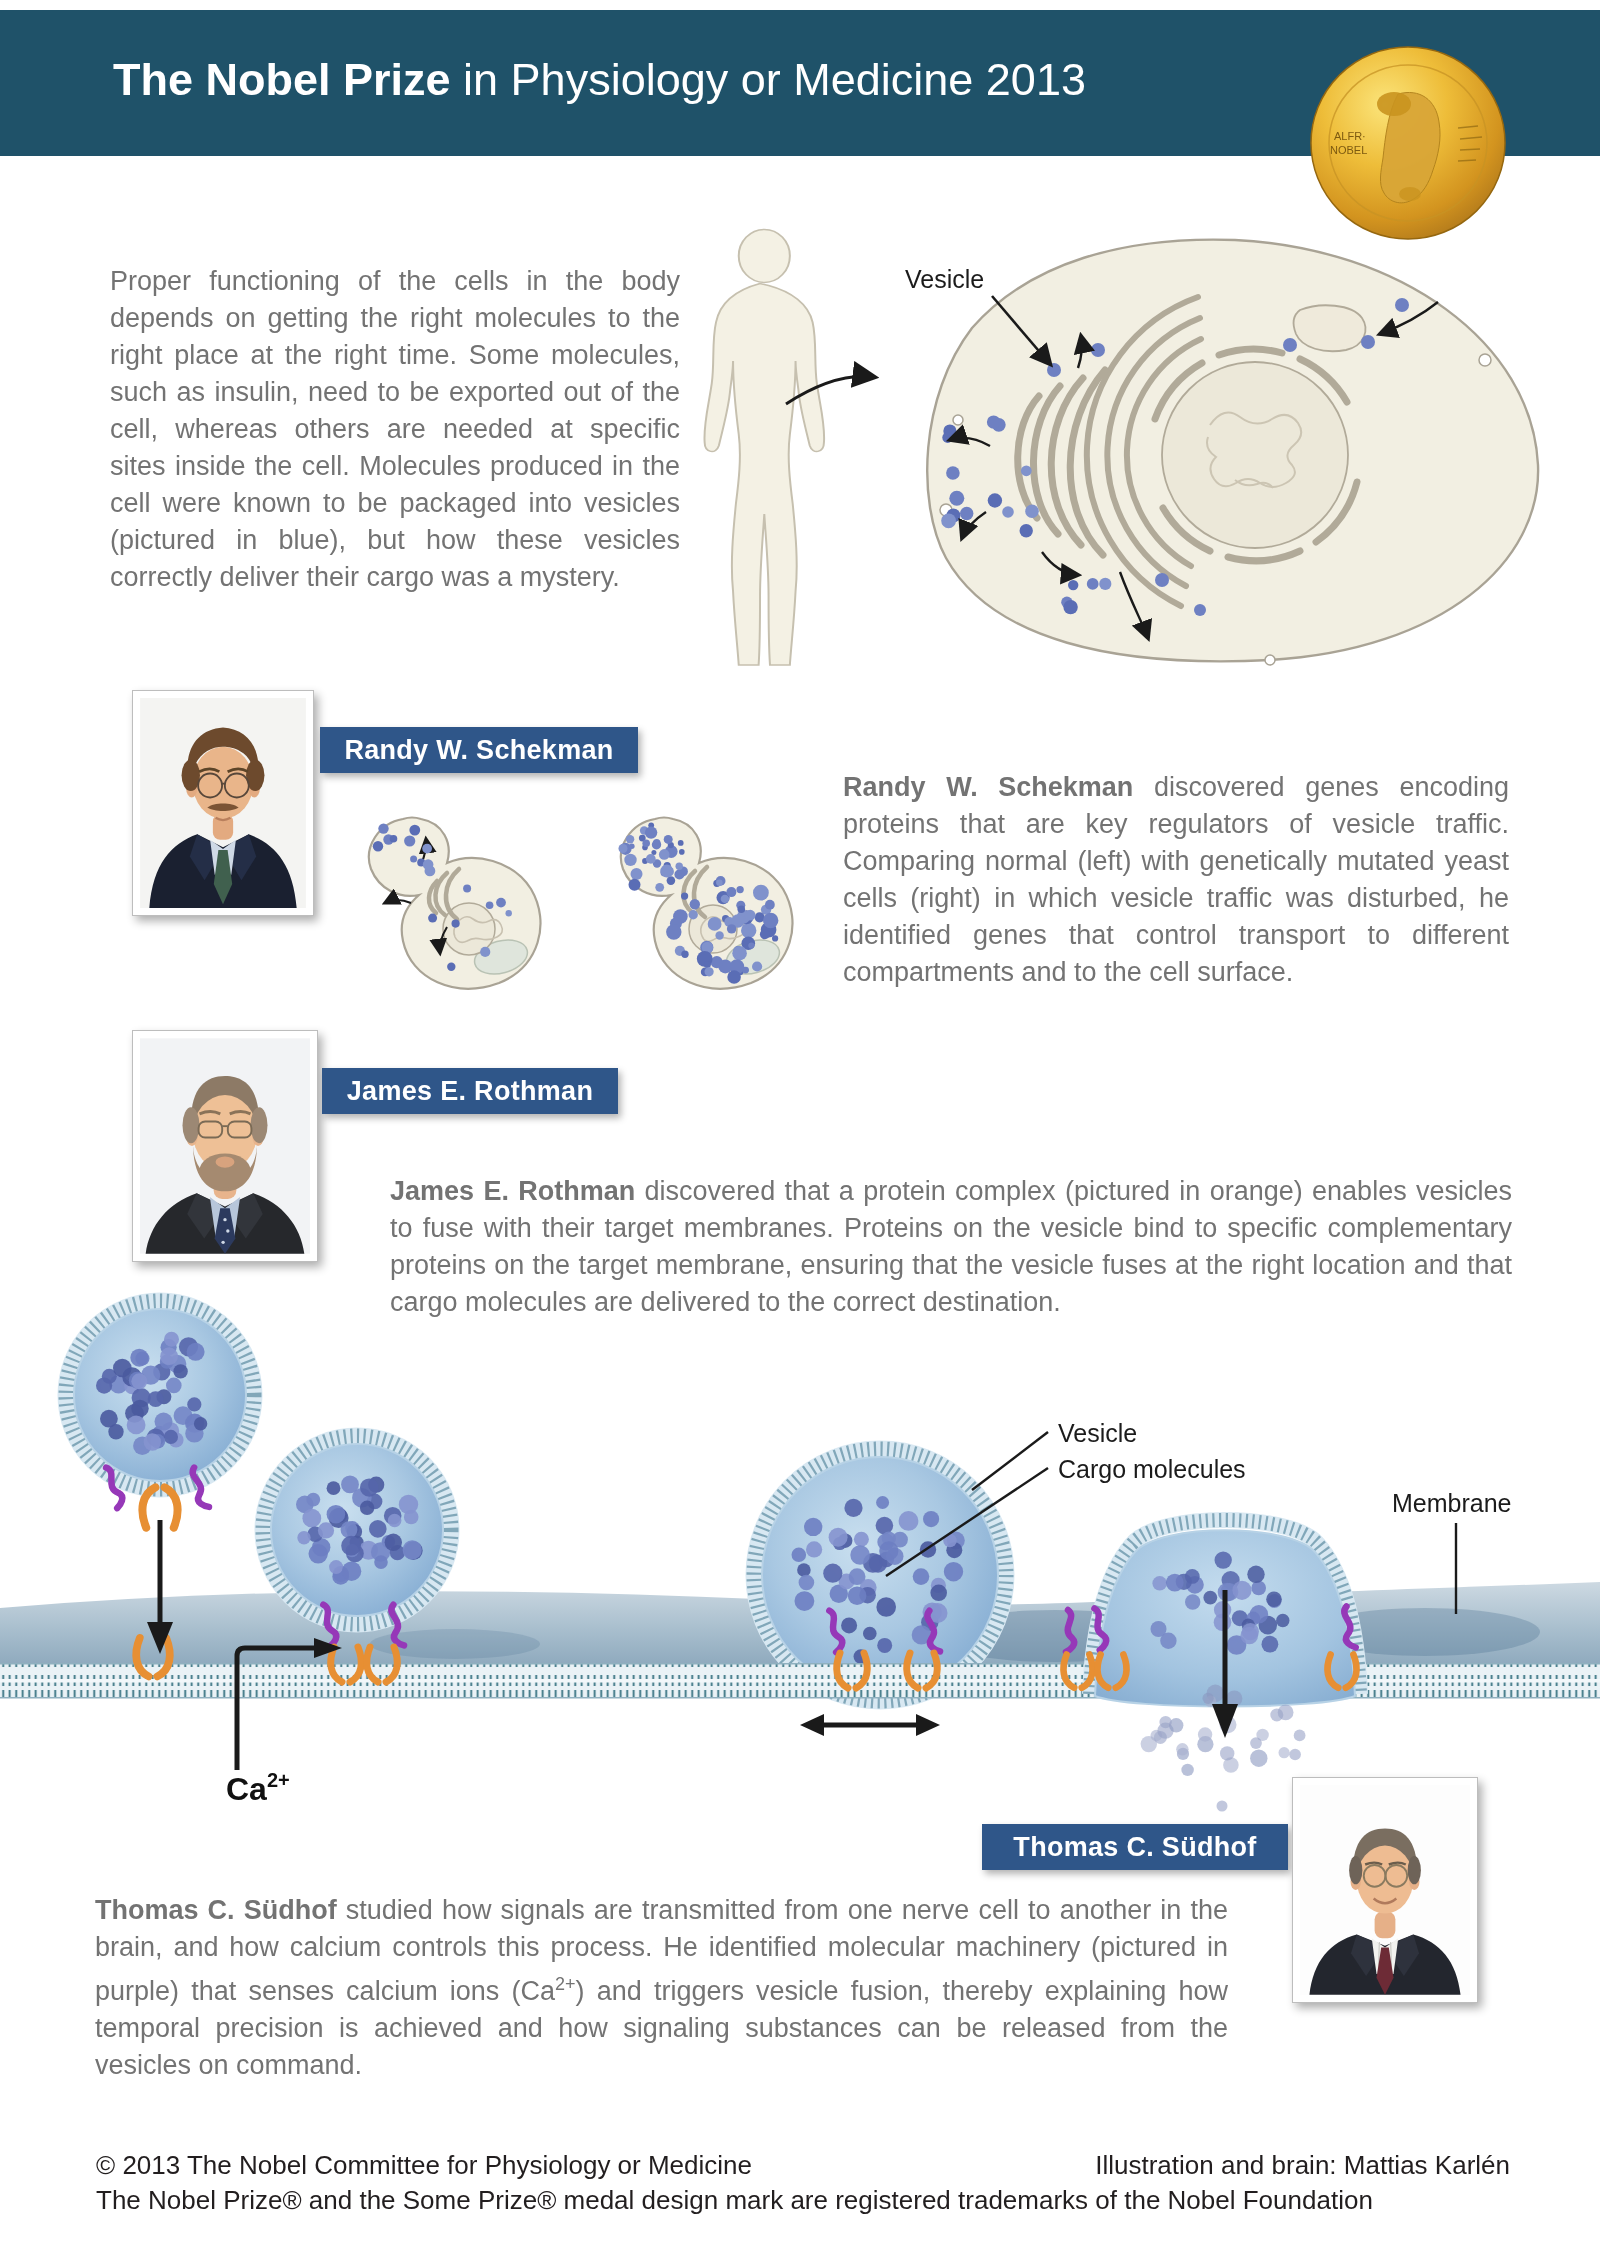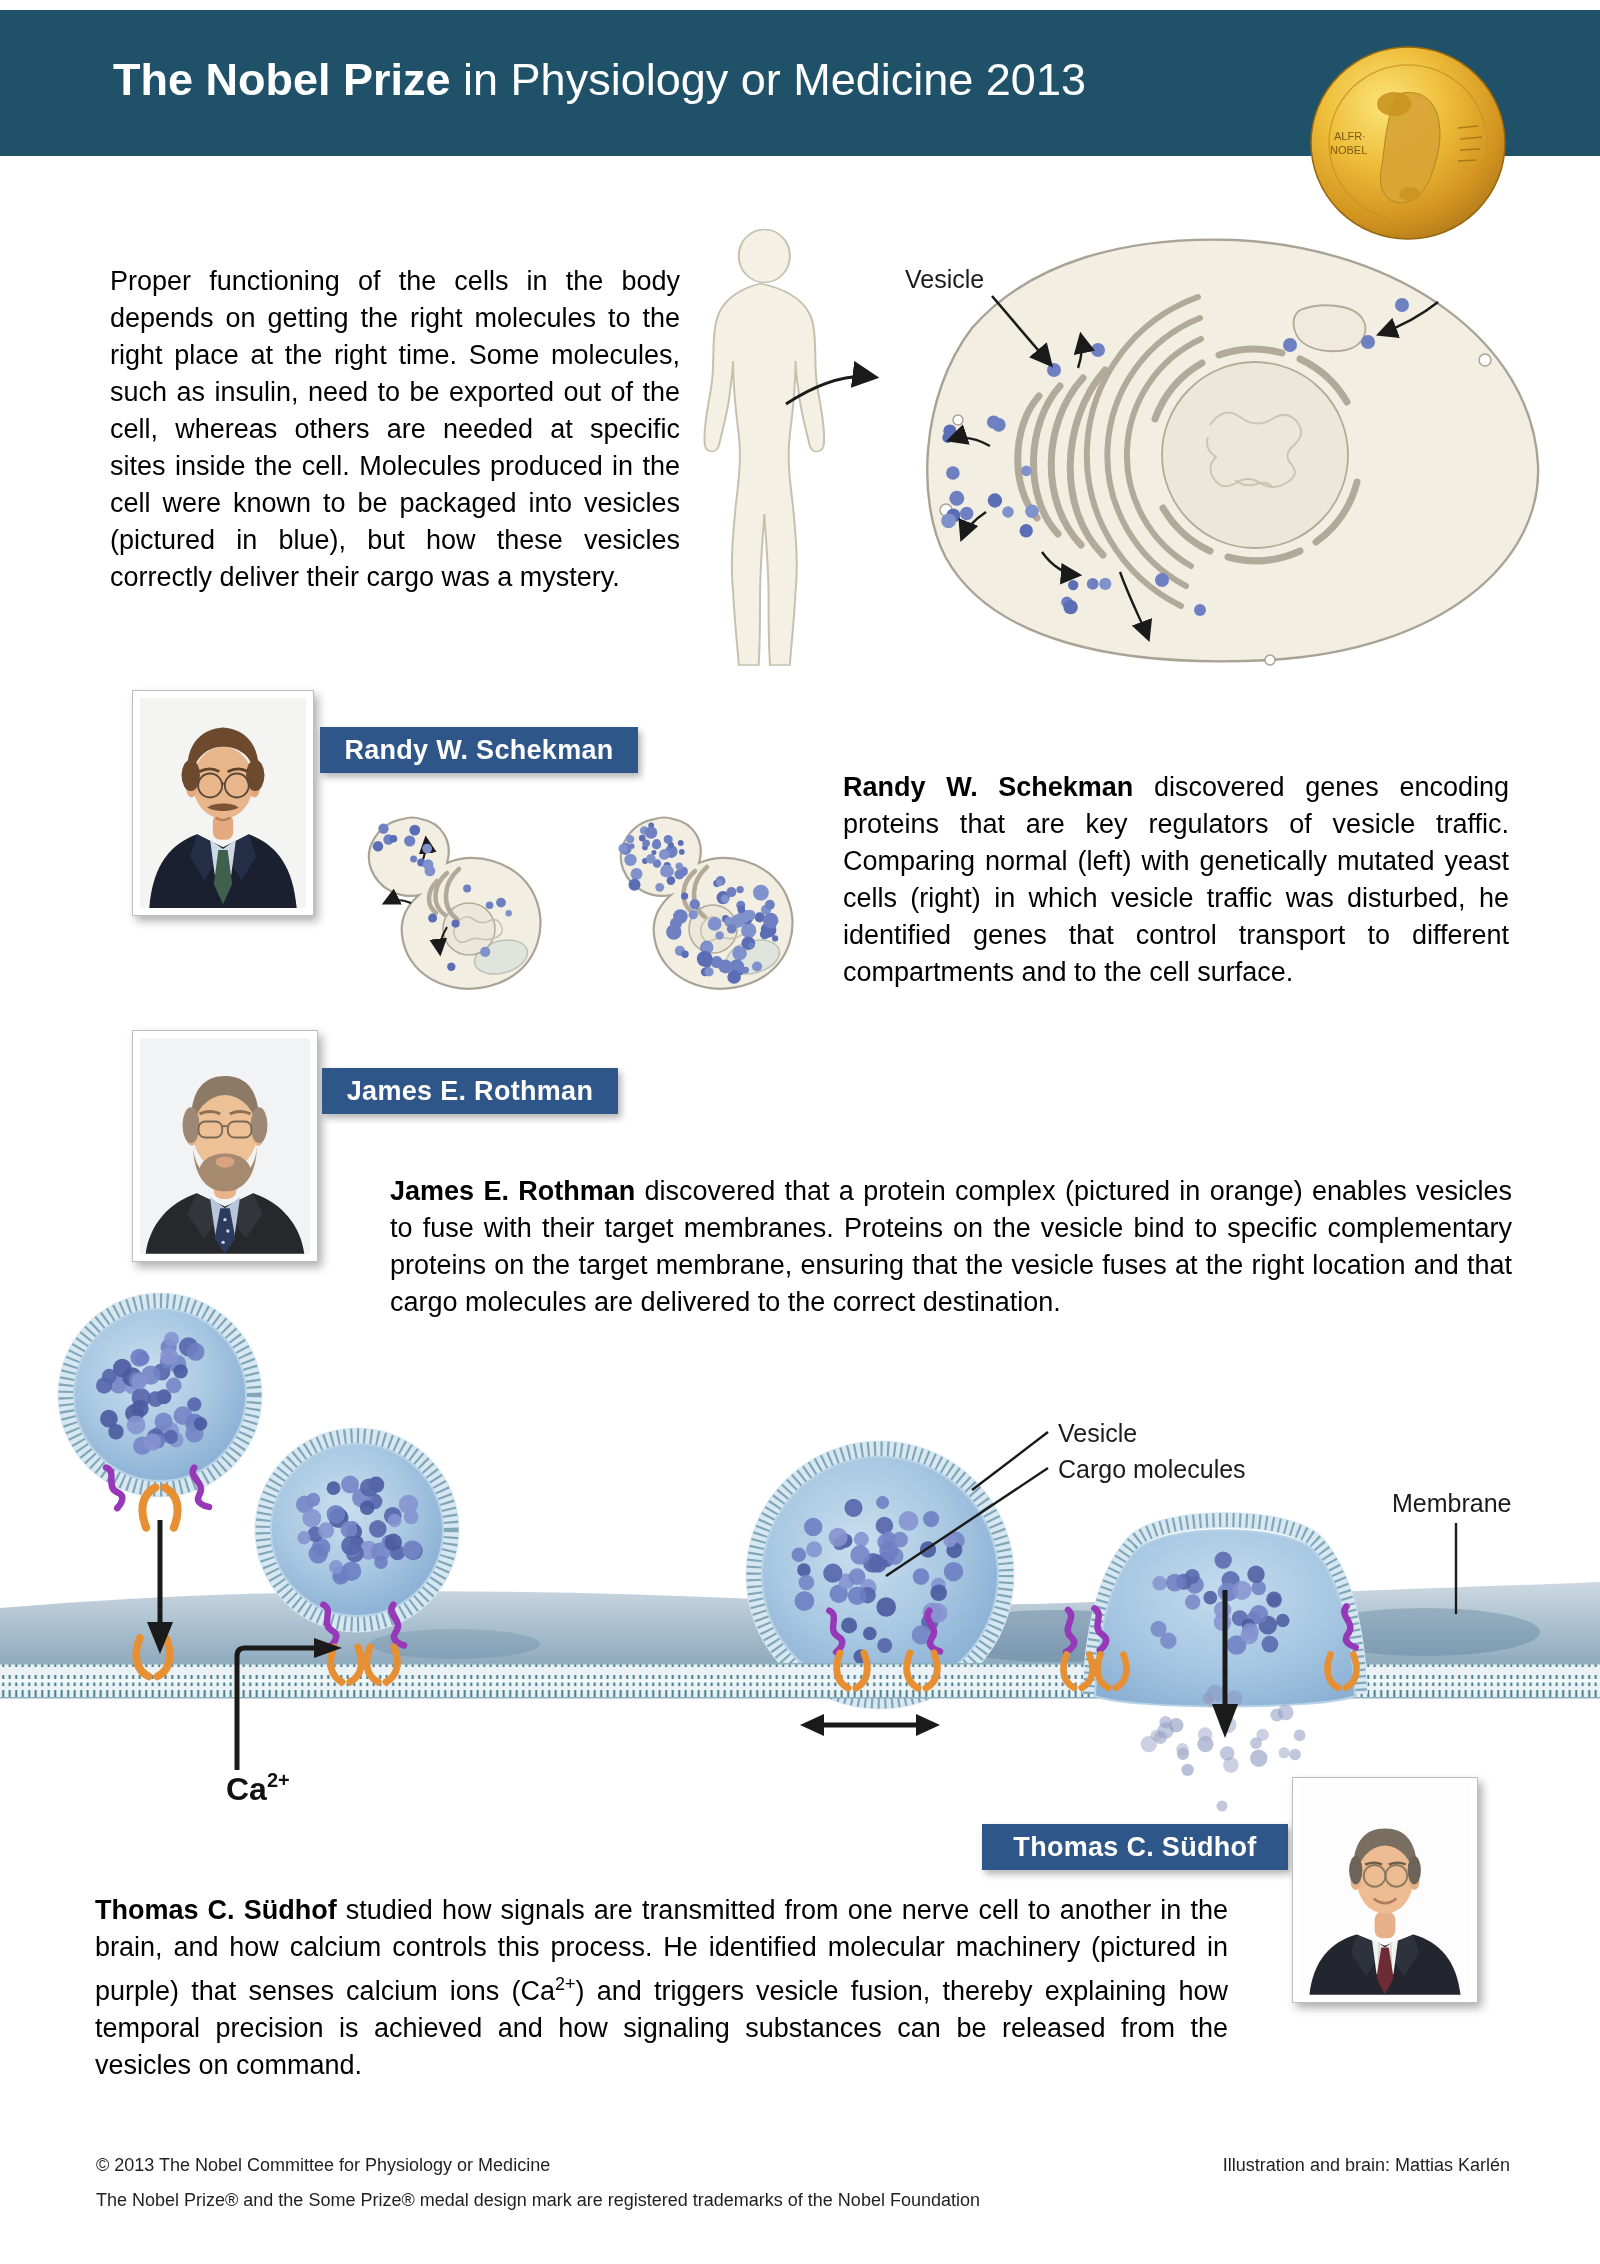--- a/index.html
+++ b/index.html
@@ -1,29 +1,29 @@
 <!DOCTYPE html>
 <html><head>
 <meta charset="utf-8">
 <style>
   html,body{margin:0;padding:0;background:#fff;}
   #page{position:relative;width:1600px;height:2264px;background:#ffffff;
         font-family:"Liberation Sans",sans-serif;overflow:hidden;}
   .band{position:absolute;left:0;top:10px;width:1600px;height:146px;background:#1f5269;}
   .title{position:absolute;left:113px;top:44px;font-size:45px;color:#ffffff;white-space:nowrap;}
   .tb{font-weight:bold;}
-  .para{position:absolute;font-size:27px;line-height:37px;color:#000000;text-align:justify;}
+  .para{position:absolute;font-size:27px;line-height:37px;color:#737373;text-align:justify;}
   .lead{font-weight:bold;}
   .banner{position:absolute;height:46px;background:#2f5689;color:#ffffff;font-size:27px;
           font-weight:bold;display:flex;align-items:center;justify-content:center;
           box-shadow:3px 4px 7px rgba(0,0,0,.30);letter-spacing:.3px;white-space:nowrap;}
   .photo{position:absolute;background:#ffffff;border:1px solid #bdbdbd;
          box-shadow:4px 5px 9px rgba(0,0,0,.32);padding:7px;}
   .photo svg{display:block;}
-  .footer{position:absolute;left:96px;top:2148px;width:1414px;font-size:18px;
+  .footer{position:absolute;left:96px;top:2148px;width:1414px;font-size:26px;
           line-height:35px;color:#221e1f;}
   .frow{display:flex;justify-content:space-between;}
   svg{position:absolute;}
   svg text{font-family:"Liberation Sans",sans-serif;}
 </style>
 </head>
 <body>
 
 <div id="page">
 

